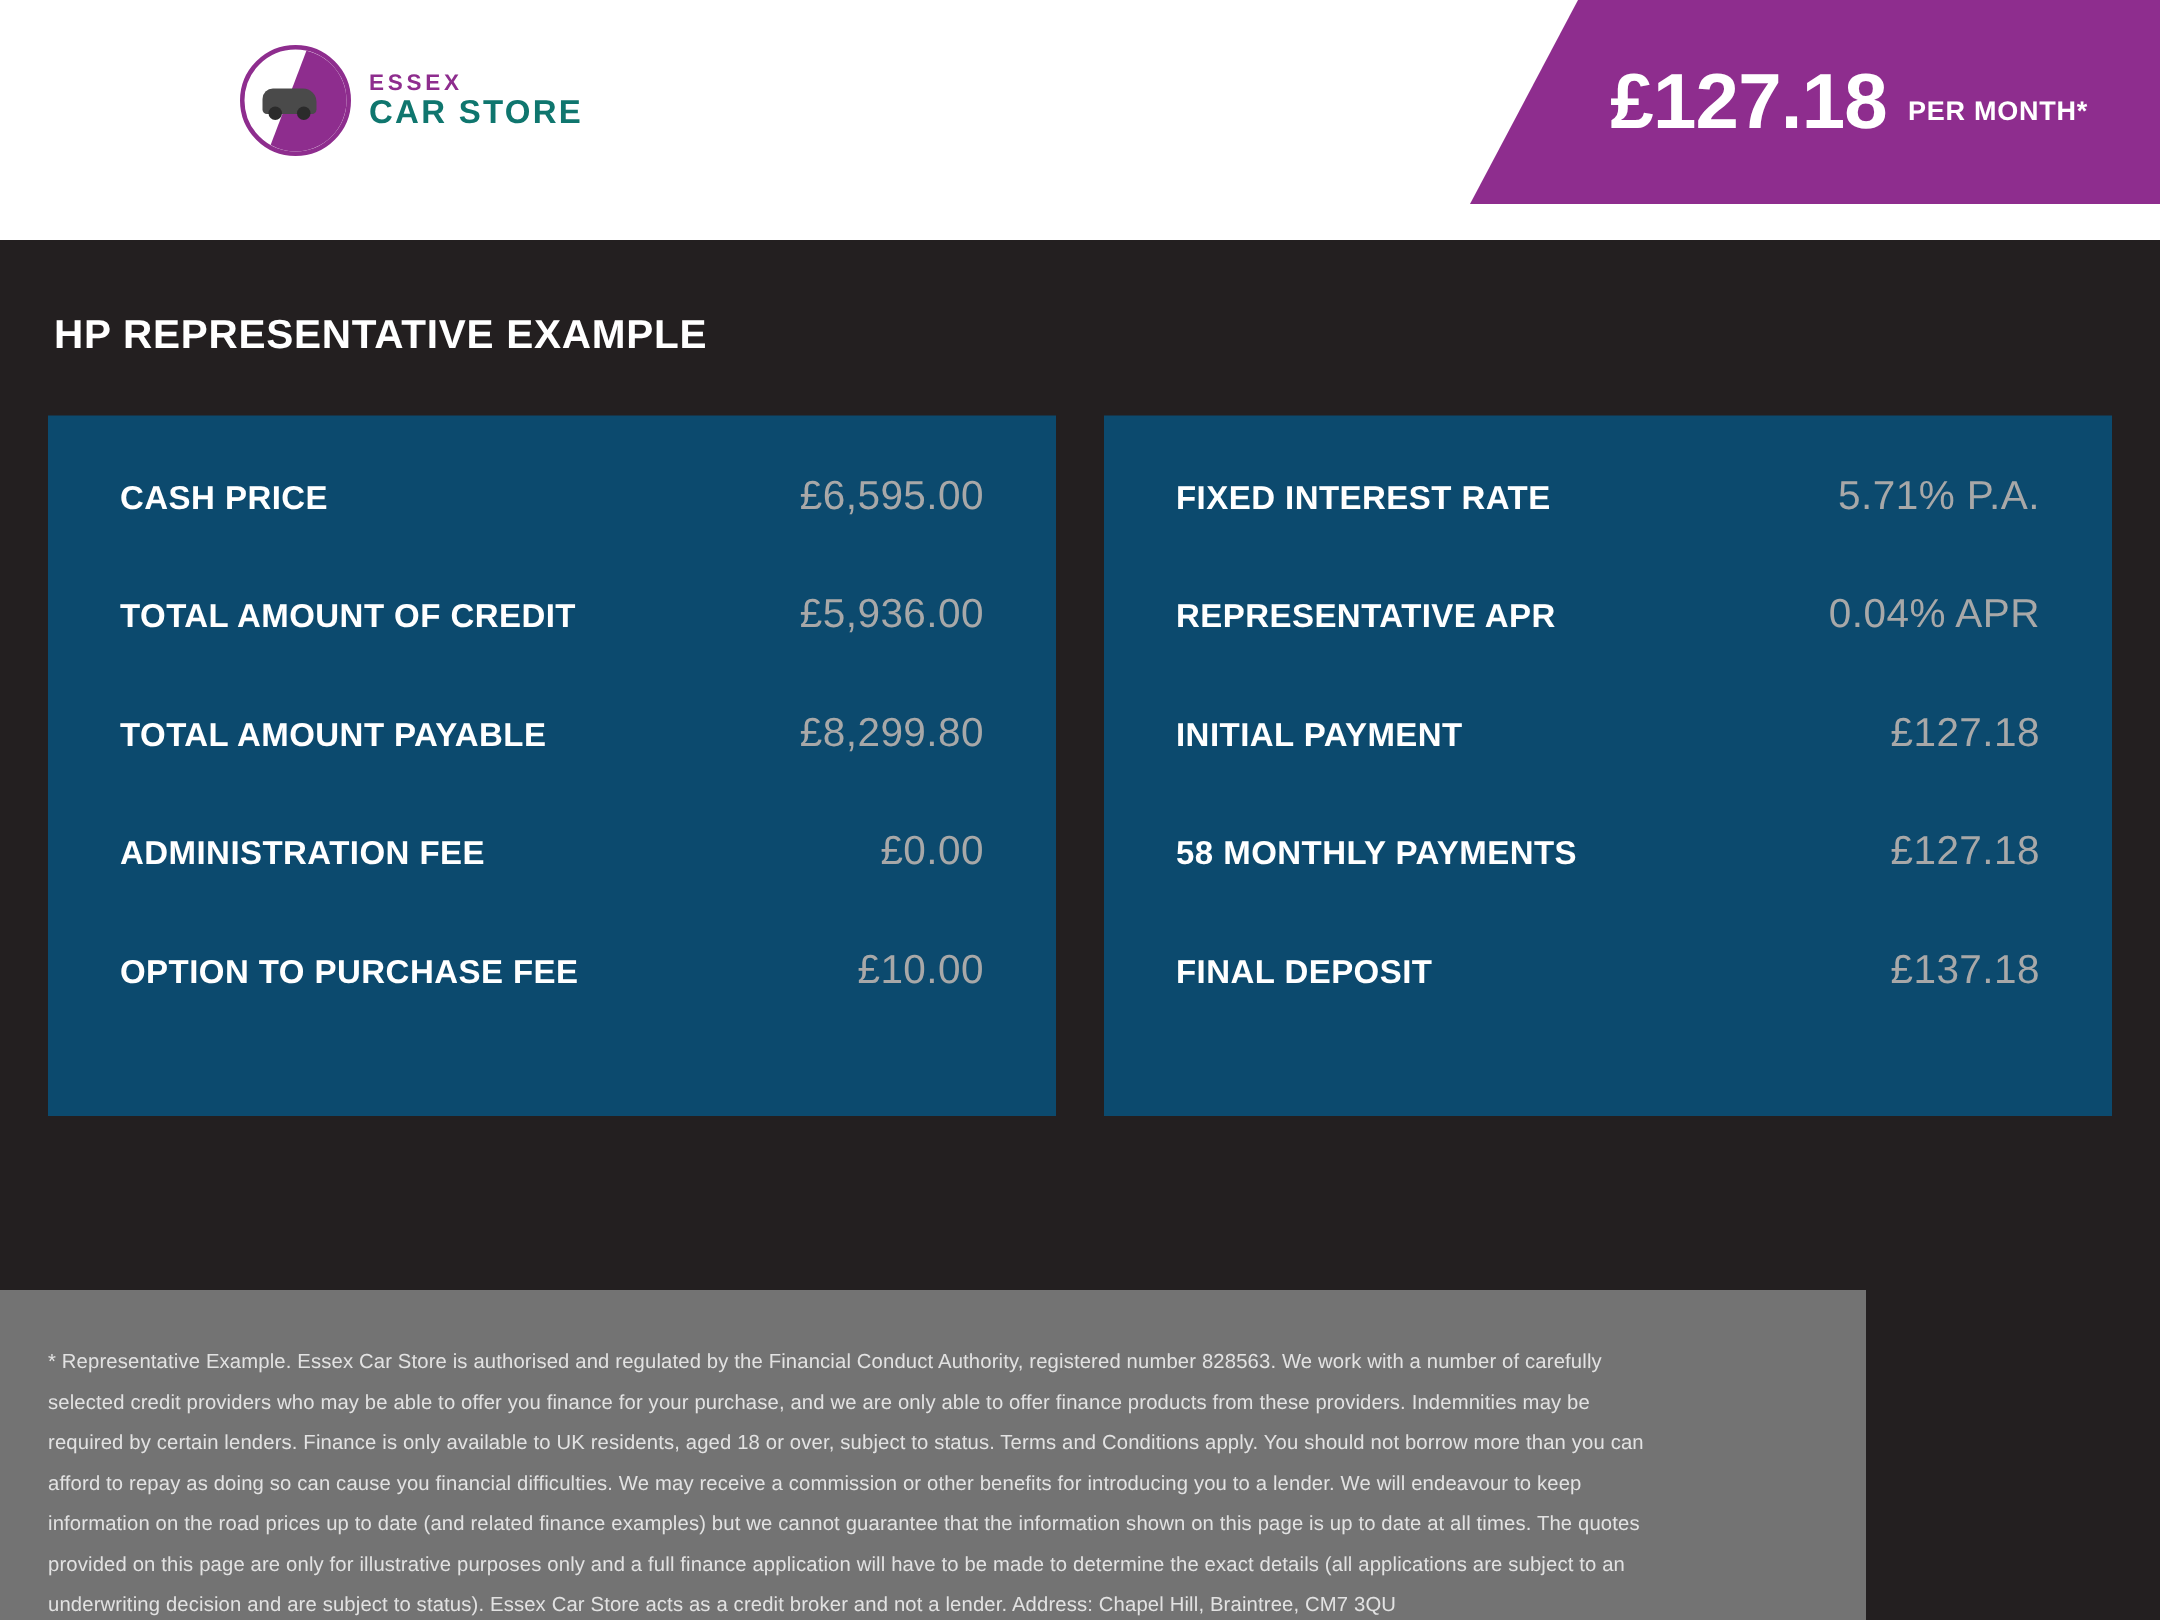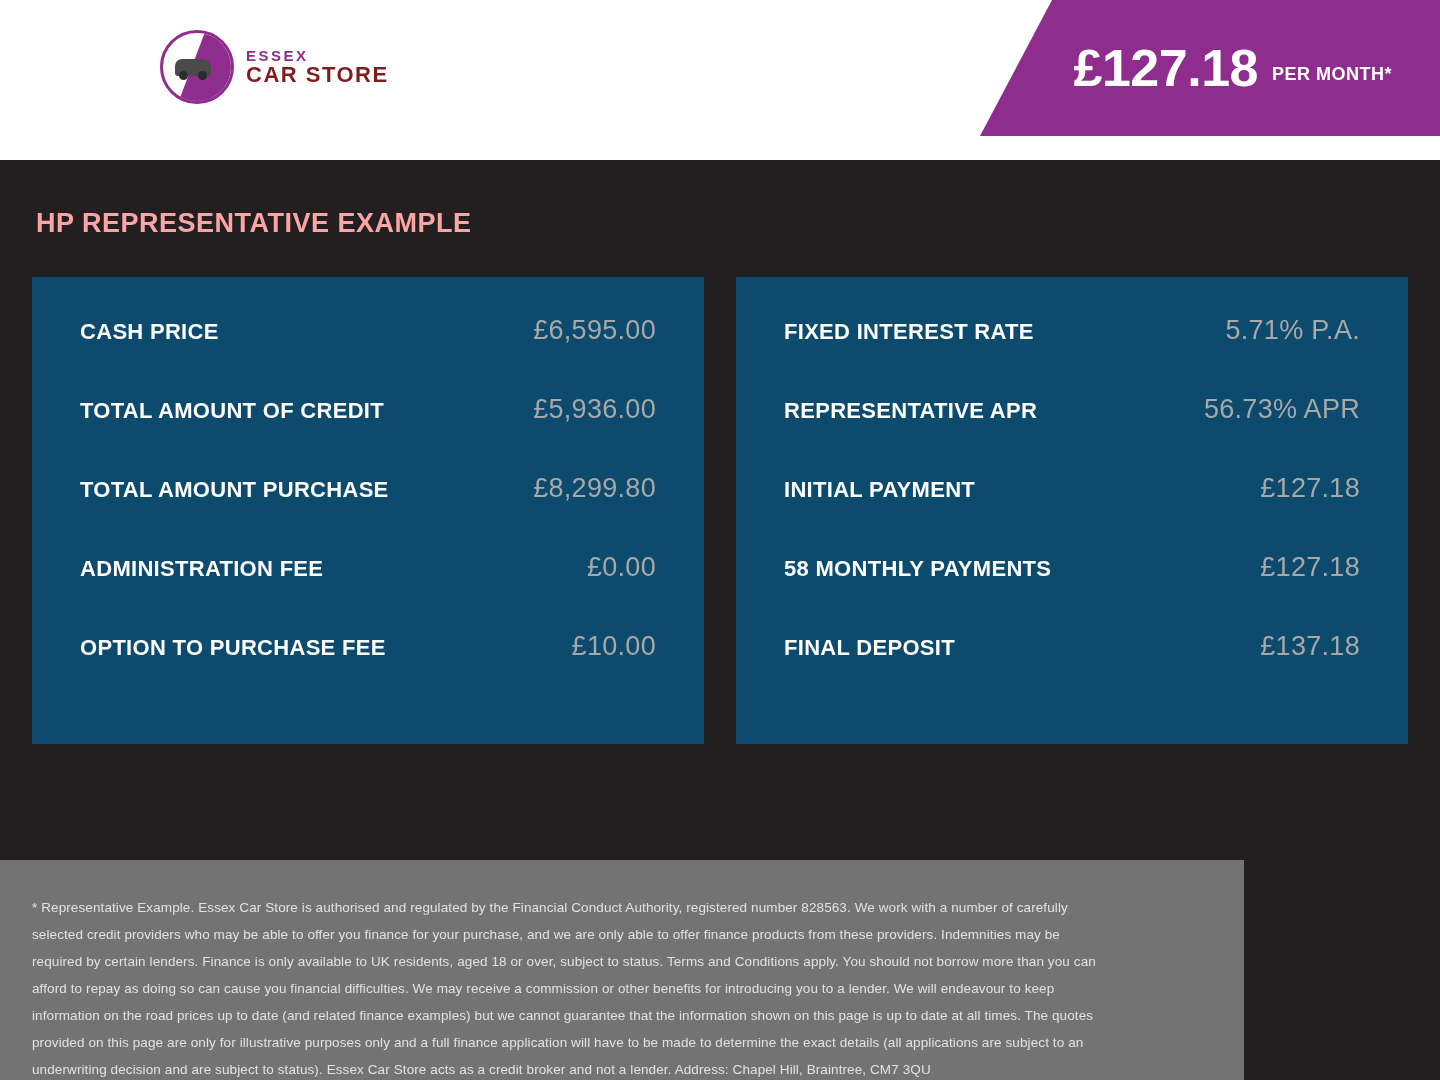--- a/index.html
+++ b/index.html
@@ -106,36 +106,36 @@
     justify-content: center;
     line-height: 1.05;
   }
   .logo-text .l1 {
     color: #8e2d8e;
     font-size: 15px;
     font-weight: bold;
     letter-spacing: 2.5px;
   }
   .logo-text .l2 {
-    color: #7f1d1d;
+    color: #0f766e;
     font-size: 22px;
     font-weight: bold;
     letter-spacing: 1.5px;
   }
 
   
   .body-area {
     position: relative;
     width: 1440px;
     height: 700px;
     background: #231f20;
     padding: 48px 32px 0 32px;
   }
   .section-title {
-    color: #fca5a5;
+    color: #ffffff;
     font-size: 27px;
     font-weight: bold;
     letter-spacing: 0.5px;
     margin-left: 4px;
     margin-bottom: 38px;
   }
 
   .panels {
     display: flex;
     gap: 32px;
@@ -211,41 +211,41 @@
     <div class="panel">
       <div class="row">
         <span class="row-label">CASH PRICE</span>
         <span class="row-value">£6,595.00</span>
       </div>
       <div class="row">
         <span class="row-label">TOTAL AMOUNT OF CREDIT</span>
         <span class="row-value">£5,936.00</span>
       </div>
       <div class="row">
-        <span class="row-label">TOTAL AMOUNT PURCHASE</span>
+        <span class="row-label">TOTAL AMOUNT PAYABLE</span>
         <span class="row-value">£8,299.80</span>
       </div>
       <div class="row">
         <span class="row-label">ADMINISTRATION FEE</span>
         <span class="row-value">£0.00</span>
       </div>
       <div class="row">
         <span class="row-label">OPTION TO PURCHASE FEE</span>
         <span class="row-value">£10.00</span>
       </div>
     </div>
 
     <div class="panel">
       <div class="row">
         <span class="row-label">FIXED INTEREST RATE</span>
         <span class="row-value">5.71% P.A.</span>
       </div>
       <div class="row">
         <span class="row-label">REPRESENTATIVE APR</span>
-        <span class="row-value">56.73% APR</span>
+        <span class="row-value">0.04% APR</span>
       </div>
       <div class="row">
         <span class="row-label">INITIAL PAYMENT</span>
         <span class="row-value">£127.18</span>
       </div>
       <div class="row">
         <span class="row-label">58 MONTHLY PAYMENTS</span>
         <span class="row-value">£127.18</span>
       </div>
       <div class="row">

